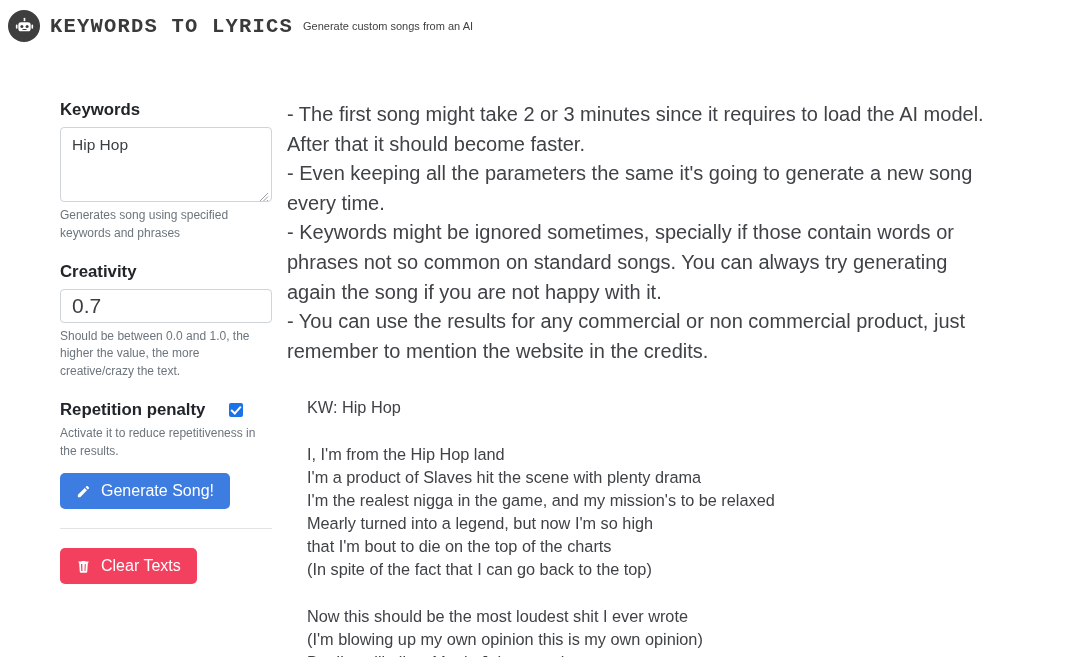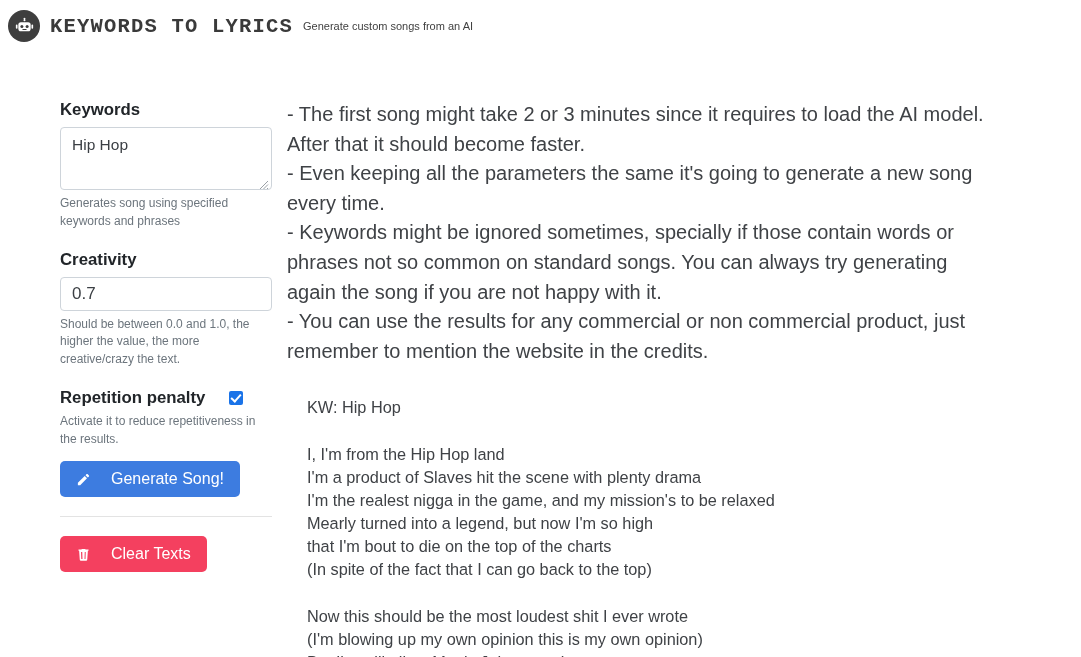--- a/index.html
+++ b/index.html
@@ -111,21 +111,21 @@
     left: 4px;
     top: 1px;
     width: 4px;
     height: 8px;
     border: solid #ffffff;
     border-width: 0 2px 2px 0;
     transform: rotate(42deg);
   }
   .textarea-box {
     width: 212px;
-    height: 63px;
+    height: 75px;
     border: 1px solid #ced4da;
     border-radius: 4px;
     padding: 8px 11px;
     font-size: 15.5px;
     color: #3b3f44;
     position: relative;
     background: #fff;
     cursor: text;
   }
   .resize-grip {
@@ -135,41 +135,41 @@
     width: 11px;
     height: 11px;
     cursor: nwse-resize;
   }
   .input-box {
     width: 212px;
     height: 34px;
     border: 1px solid #ced4da;
     border-radius: 4px;
     padding: 5px 11px;
-    font-size: 17px;
+    font-size: 21px;
     color: #3b3f44;
     display: flex;
     align-items: center;
     background: #fff;
     cursor: text;
   }
   .help-text {
     font-size: 12px;
     line-height: 1.48;
     color: #6c757d;
     margin: 5px 0 0 0;
     width: 205px;
   }
   .spacer-20 { height: 19px; }
   .spacer-14 { height: 13px; }
 
   .btn {
     display: inline-flex;
     align-items: center;
-    gap: 20px;
+    gap: 10px;
     border: none;
     border-radius: 5px;
     color: #ffffff;
     font-size: 16px;
     padding: 9px 16px;
     cursor: pointer;
     font-family: "Liberation Sans", sans-serif;
   }
   .btn-primary { background: #3d7ce0; }
   .btn-danger  { background: #f4405f; }

